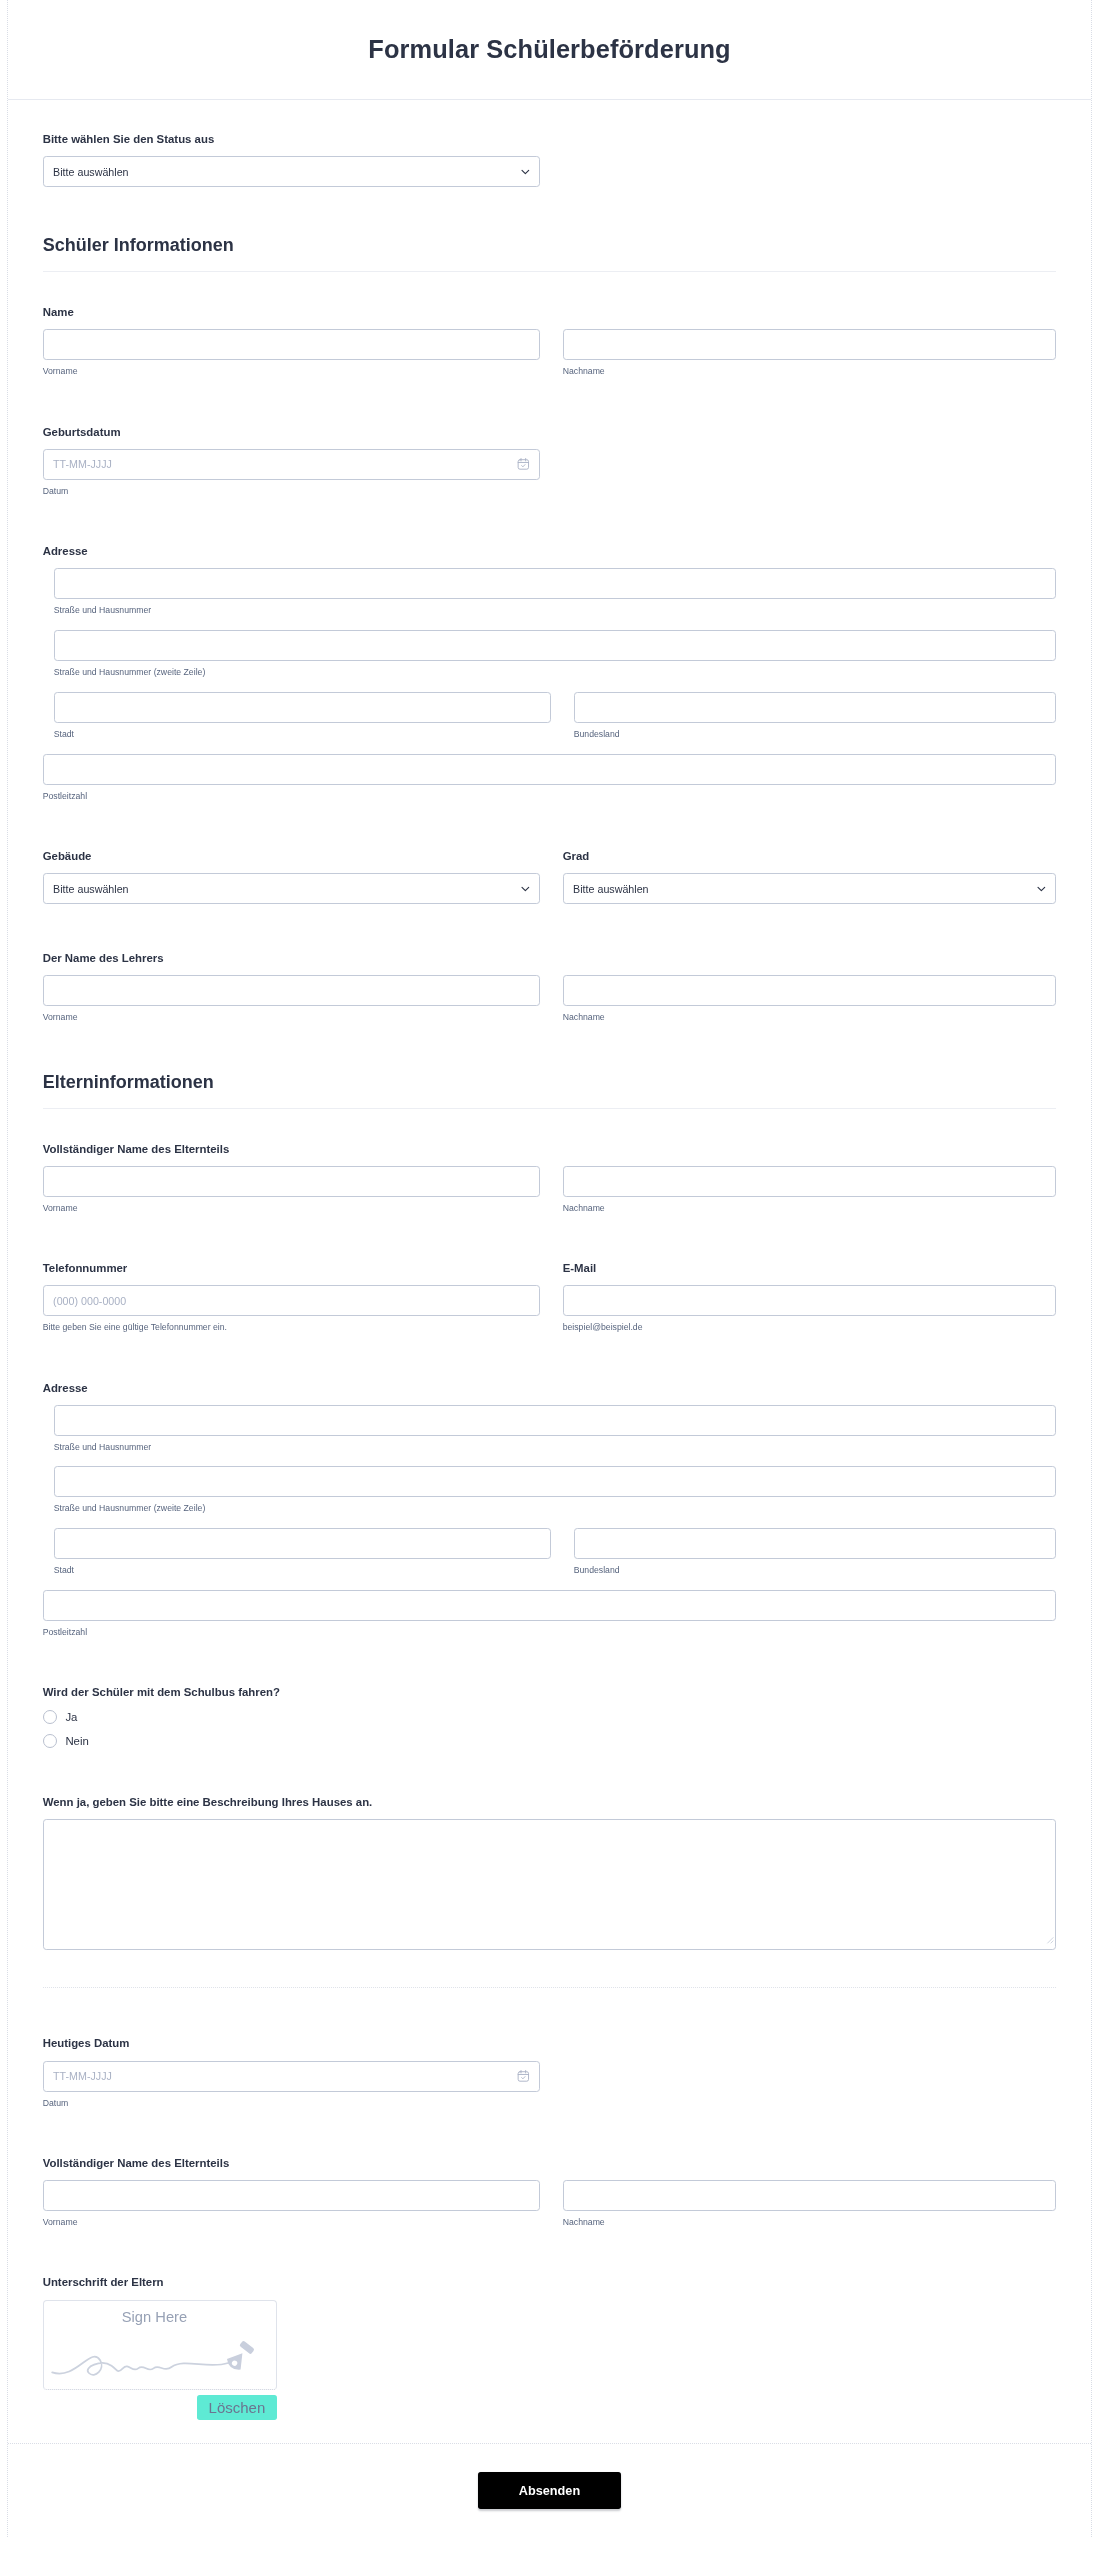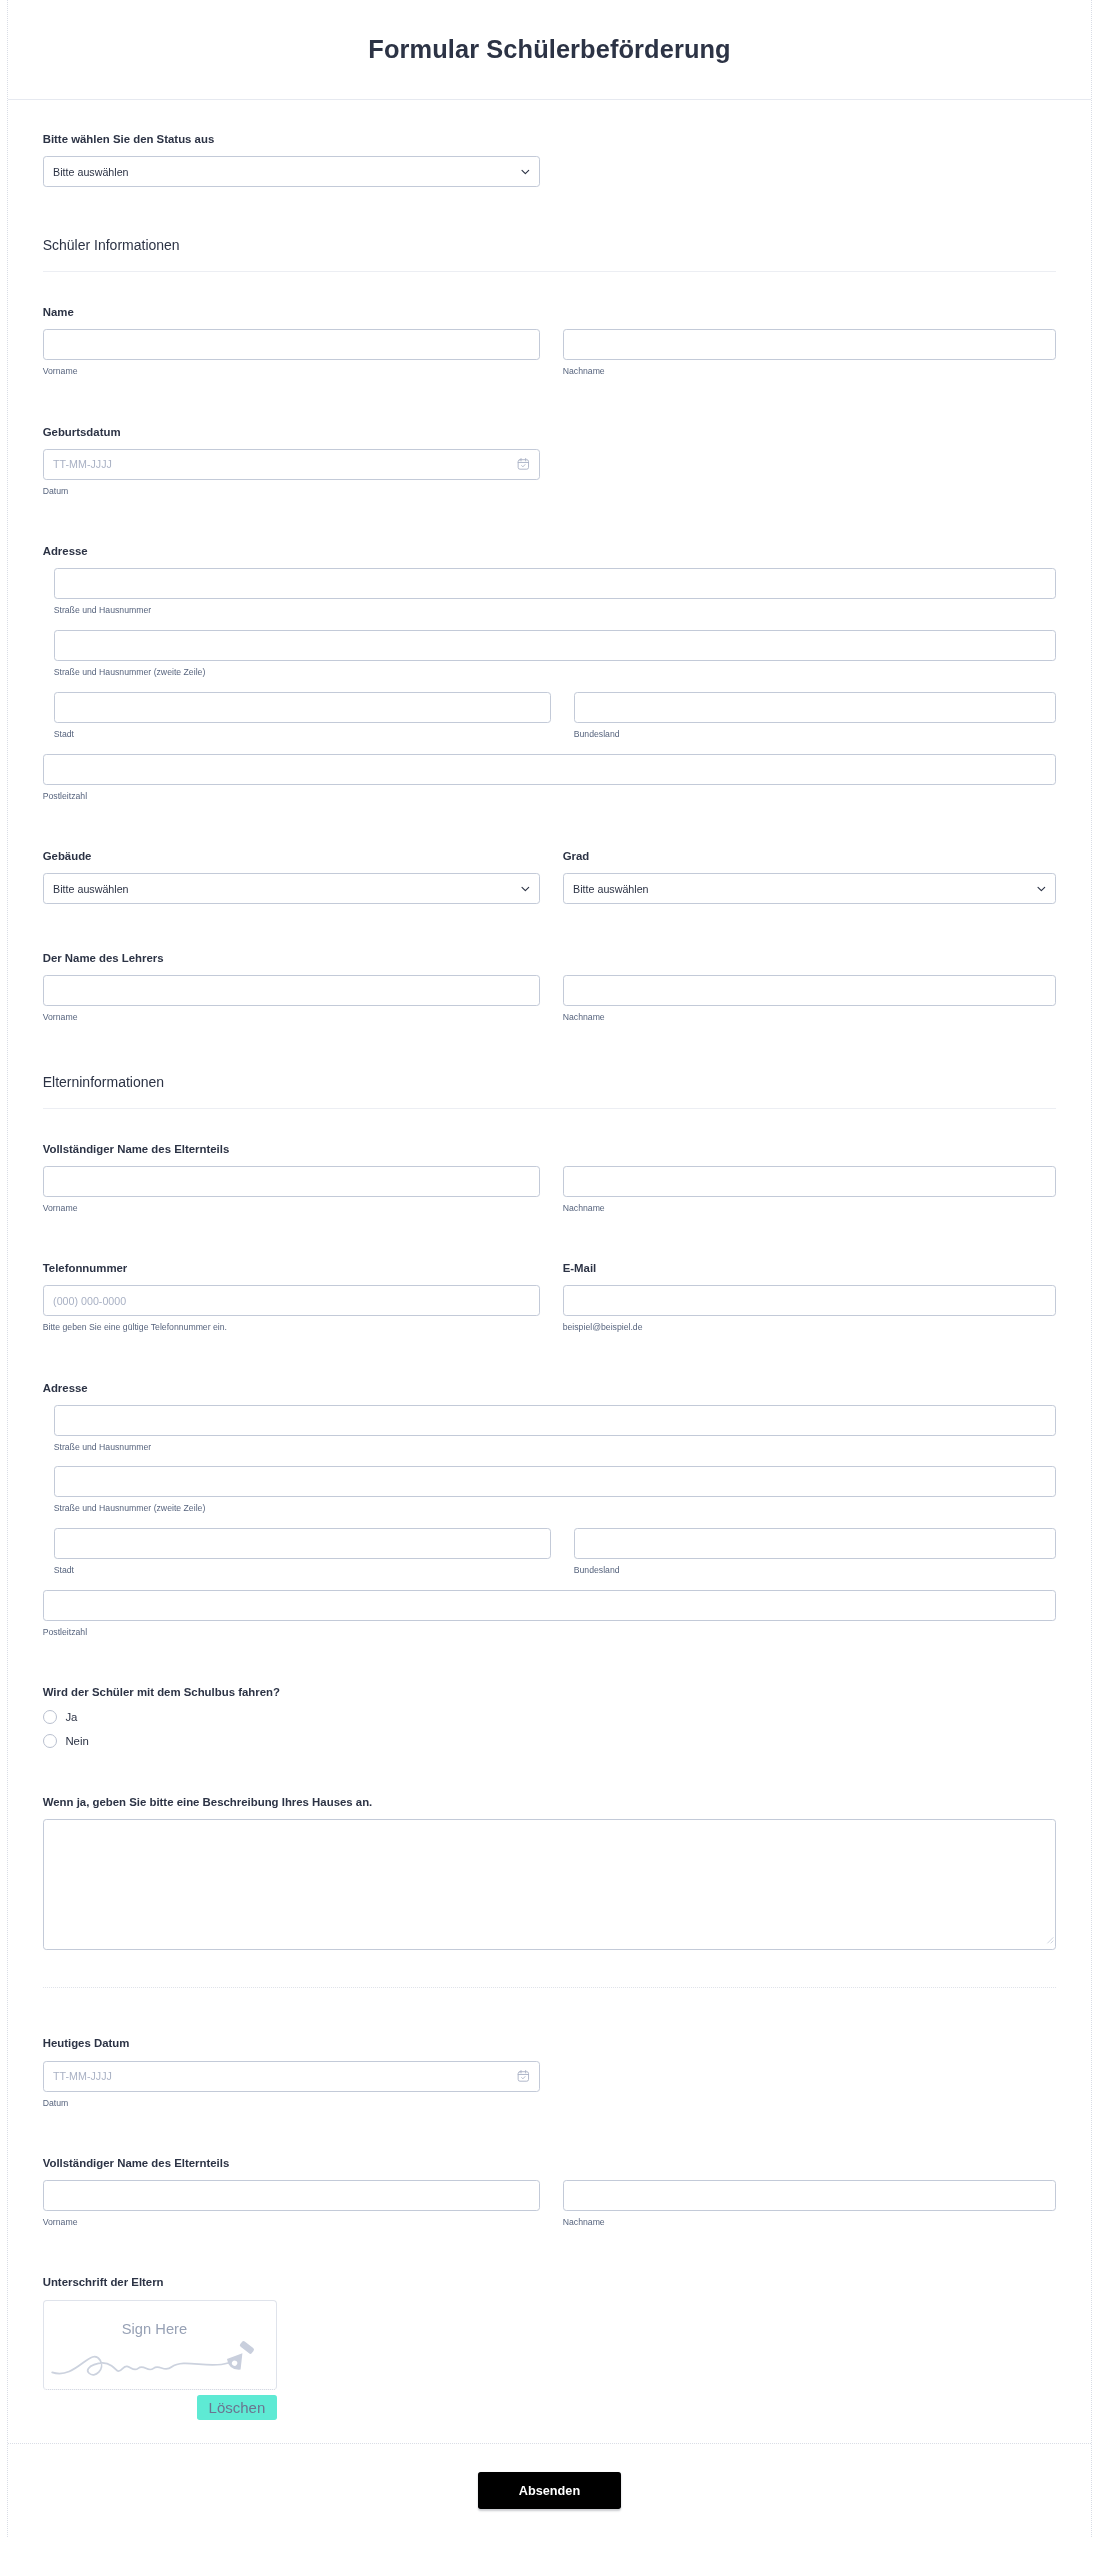--- a/index.html
+++ b/index.html
@@ -85,22 +85,22 @@
   .area-input {
     height: 131px;
     padding: 8px 9.4px;
     resize: none;
     display: block;
   }
   .grip { position: absolute; right: 2.7px; bottom: 4px; pointer-events: none; }
 
   
   .section-heading {
-    font-size: 14px;
-    font-weight: 400;
+    font-size: 18px;
+    font-weight: 700;
     color: #2c3345;
     margin: 10.7px 0 0 0;
     line-height: 23px;
   }
   .section-divider {
     border: none;
     border-top: 0.7px solid #eceef3;
     margin: 14px 0 33px 0;
   }
   .soft-divider {
@@ -131,21 +131,21 @@
     position: relative;
     width: 234px; height: 90px;
     background: #fff;
     border: 0.7px solid #dfe3eb;
     border-bottom: 1.3px dotted #c9cfdb;
     border-radius: 4px;
     overflow: hidden;
   }
   .sign-here {
     position: absolute;
-    left: 50%; top: 20px;
+    left: 50%; top: 8px;
     transform: translateX(-58%);
     font-size: 14.7px;
     color: #97a1b5;
     white-space: nowrap;
   }
   .sig-art { position: absolute; left: 5.4px; bottom: 4px; }
   .clear-btn {
     display: block;
     margin: 5.4px 0 0 auto;
     background: #5eead4;

